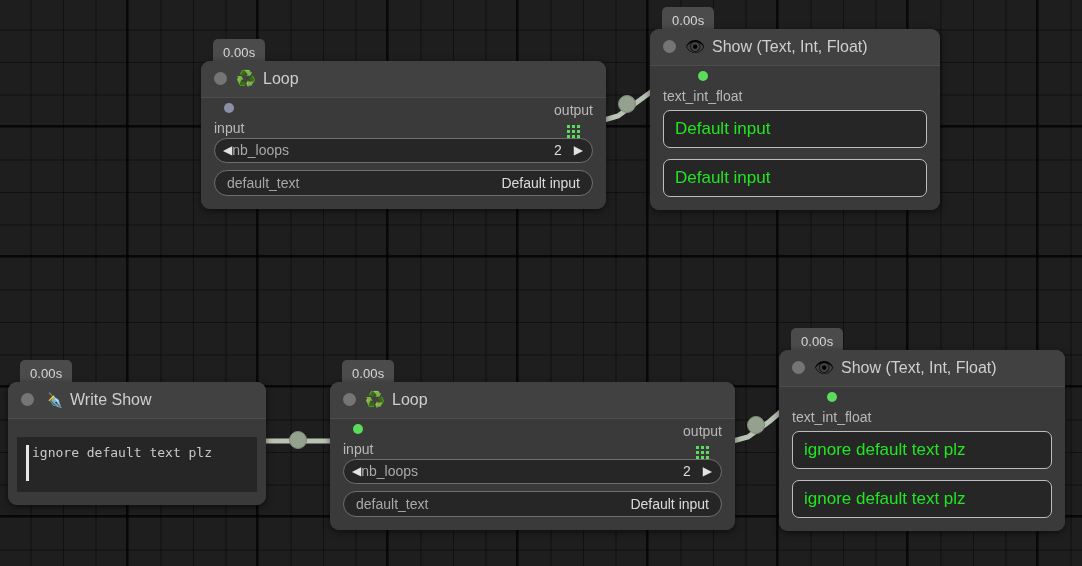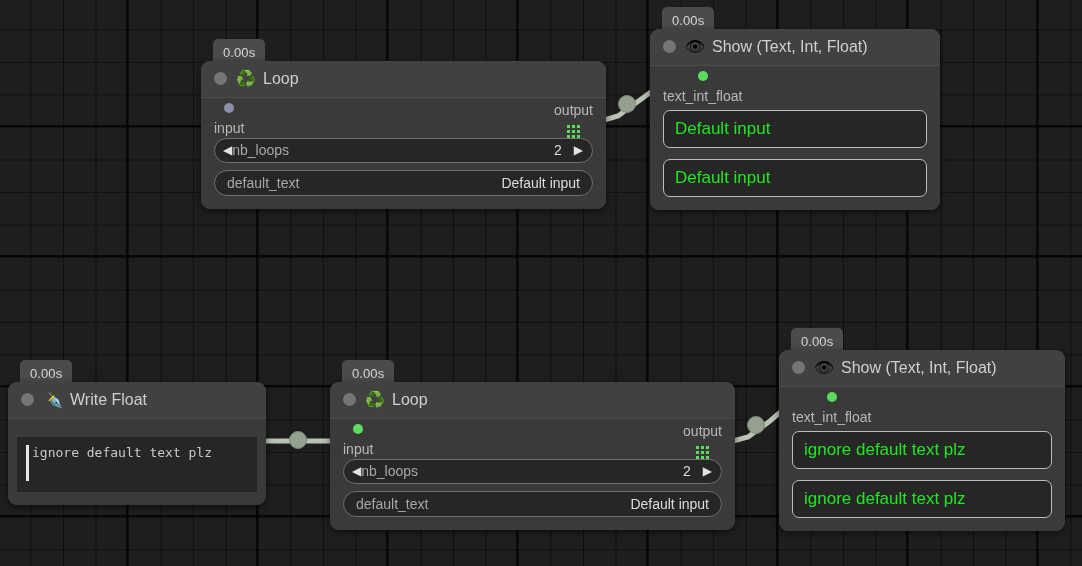--- a/index.html
+++ b/index.html
@@ -295,21 +295,21 @@
     </div>
   </div>
 </div>
 
 <div class="node-wrap" style="left:8px; top:360px; width:258px; height:160px;">
   <div class="timer-badge">0.00s</div>
   <div class="node" style="left:0; top:22px; width:258px;">
     <div class="node-header">
       <span class="collapse-dot"></span>
       <span class="node-icon">✒️</span>
-      <span class="node-title">Write Float</span>
+      <span class="node-title">Write Show</span>
     </div>
     <div class="node-body" style="padding:8px 9px 13px 9px;">
       <div class="text-area">
         <span class="caret"></span>
         <span class="text-area-content">ignore default text plz</span>
       </div>
     </div>
   </div>
 </div>
 

